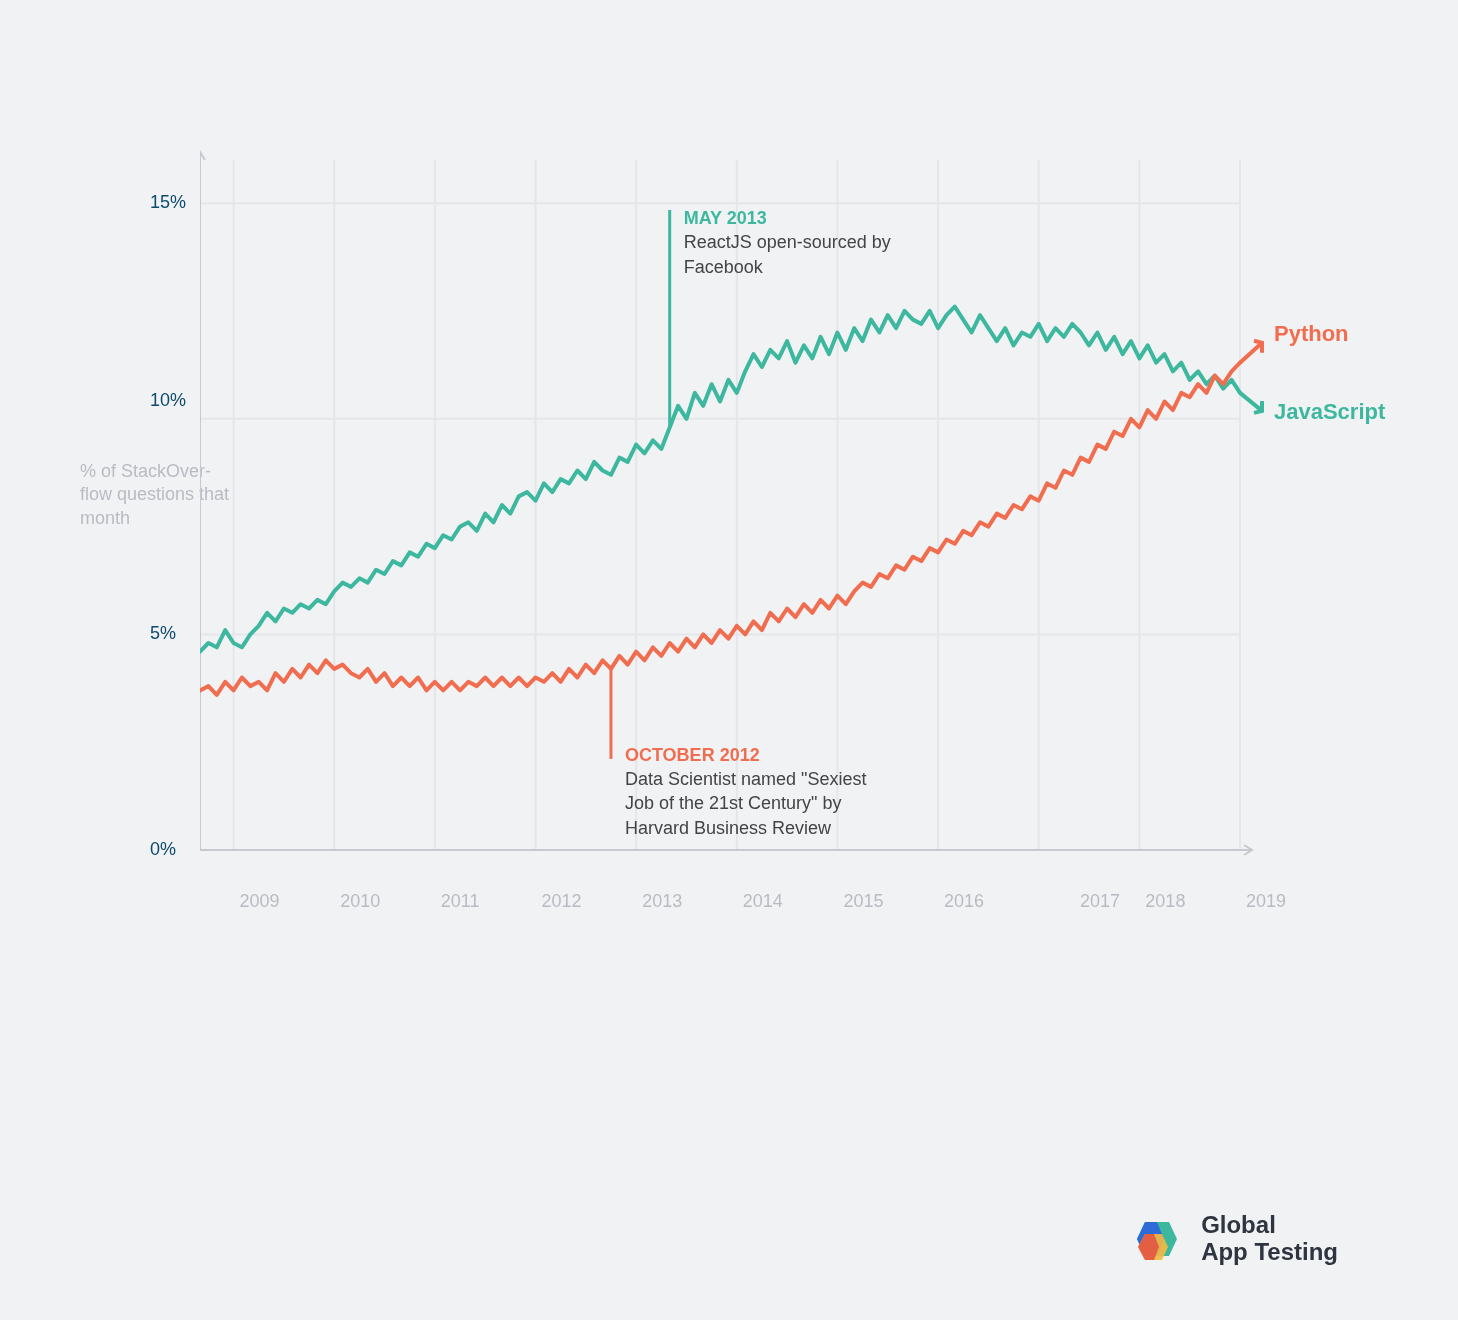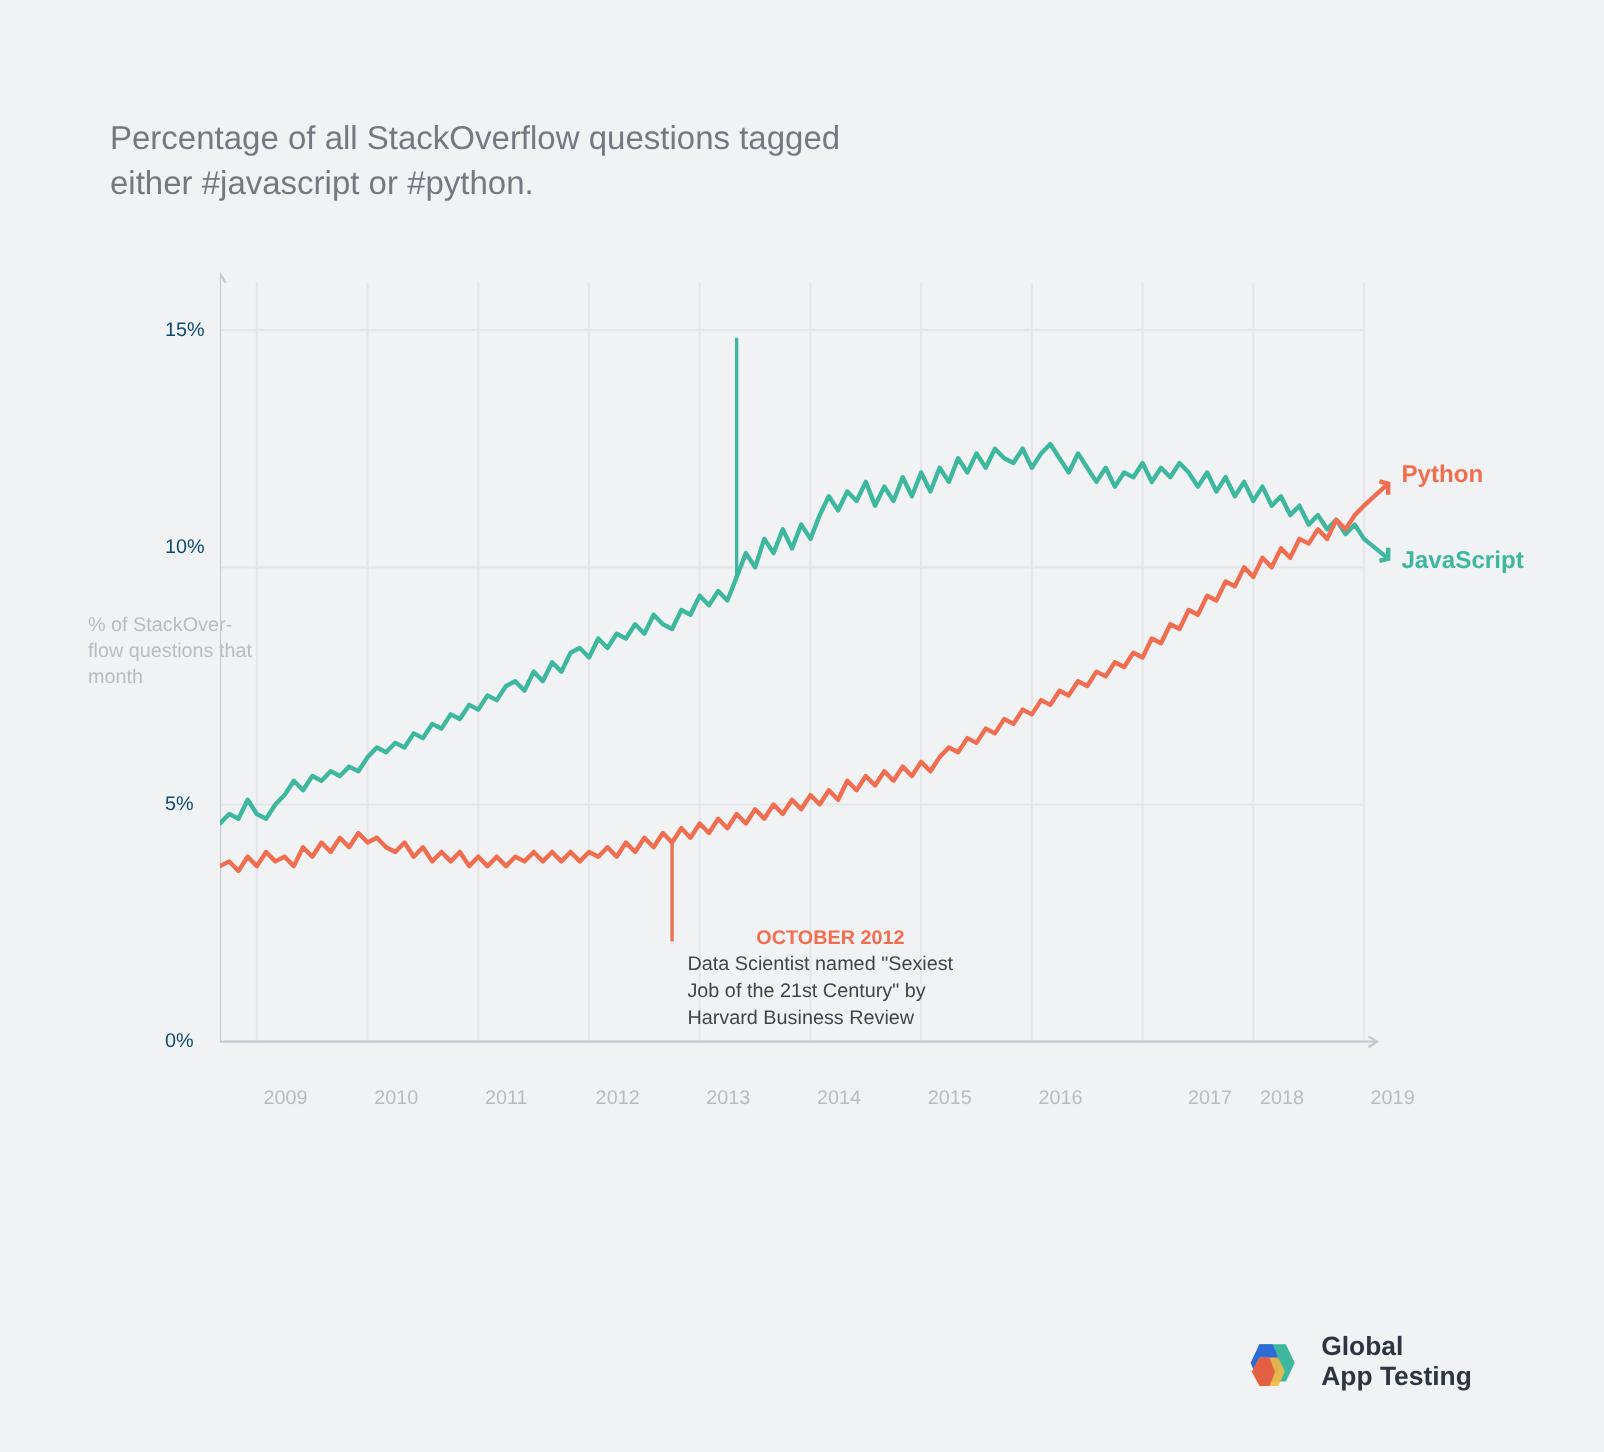--- a/index.html
+++ b/index.html
@@ -60,21 +60,21 @@
   .annotation {
     position: absolute;
     font-size: 18px;
     line-height: 1.35;
     max-width: 260px;
   }
   .annotation .date { font-weight: 700; }
   .ann-js { color: #444; }
   .ann-js .date { color: #3db89f; }
   .ann-py { color: #444; }
-  .ann-py .date { color: #f16d4f; text-align: center; }
+  .ann-py .date { color: #f16d4f; }
   .end-label {
     position: absolute;
     font-size: 22px;
     font-weight: 700;
   }
   .end-py { color: #f16d4f; }
   .end-js { color: #3db89f; }
   .footer {
     position: absolute;
     right: 120px;
@@ -96,21 +96,20 @@
   .series-js { stroke: #3db89f; stroke-width: 4; fill: none; stroke-linejoin: round; stroke-linecap: round; }
   .ann-line-js { stroke: #3db89f; stroke-width: 3; }
   .ann-line-py { stroke: #f16d4f; stroke-width: 3; }
   .end-arrow-py { stroke: #f16d4f; stroke-width: 4; fill:none; }
   .end-arrow-js { stroke: #3db89f; stroke-width: 4; fill:none; }
 </style>
 </head>
 <body>
 
 <div class="title-block">
-  <p class="subtitle">Percentage of all StackOverflow questions tagged either #javascript or #python.</p>
 </div>
 
 <div class="chart-wrap">
   <div class="yaxis-label">% of StackOver-flow questions that month</div>
 
   <svg class="chart" width="1080" height="740">
     <g id="gridlines">
         <line x1="33.54838709677419" x2="33.54838709677419" y1="10" y2="700" class="gridline"></line>
         <line x1="134.19354838709677" x2="134.19354838709677" y1="10" y2="700" class="gridline"></line>
         <line x1="234.83870967741936" x2="234.83870967741936" y1="10" y2="700" class="gridline"></line>
@@ -157,20 +156,24 @@
       <div class="xlab" style="left: 401.484px;">2012</div>
       <div class="xlab" style="left: 502.129px;">2013</div>
       <div class="xlab" style="left: 602.774px;">2014</div>
       <div class="xlab" style="left: 703.419px;">2015</div>
       <div class="xlab" style="left: 804.065px;">2016</div>
       <div class="xlab" style="left: 940px;">2017</div>
       <div class="xlab" style="left: 1005.35px;">2018</div>
       <div class="xlab" style="left: 1106px;">2019</div>
     </div>
 
+  <div class="annotation ann-js" id="ann-js" style="left: 543.677px; top: 56px;">
+    <div class="date">MAY 2013</div>
+    <div>ReactJS open-sourced by Facebook</div>
+  </div>
   <div class="annotation ann-py" id="ann-py" style="left: 484.968px; top: 592.875px;">
     <div class="date">OCTOBER 2012</div>
     <div>Data Scientist named "Sexiest Job of the 21st Century" by Harvard Business Review</div>
   </div>
 
   <div class="end-label end-py" id="endlabel-py" style="left: 1134px; top: 170.687px;">Python</div>
   <div class="end-label end-js" id="endlabel-js" style="left: 1134px; top: 248.875px;">JavaScript</div>
 </div>
 
 <div class="footer">

